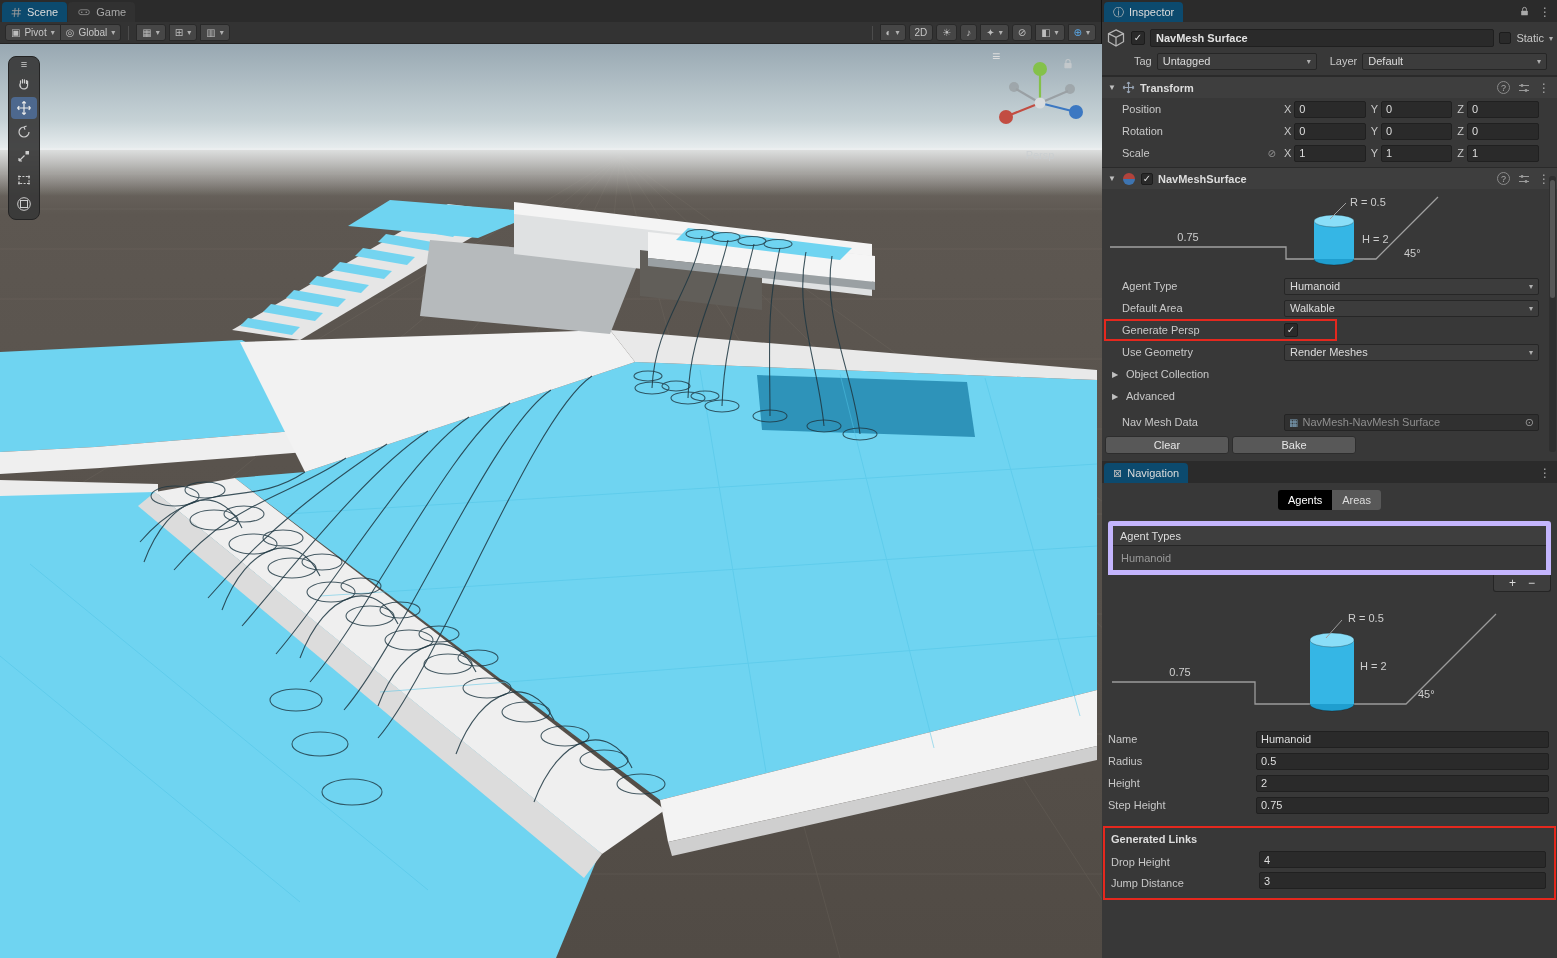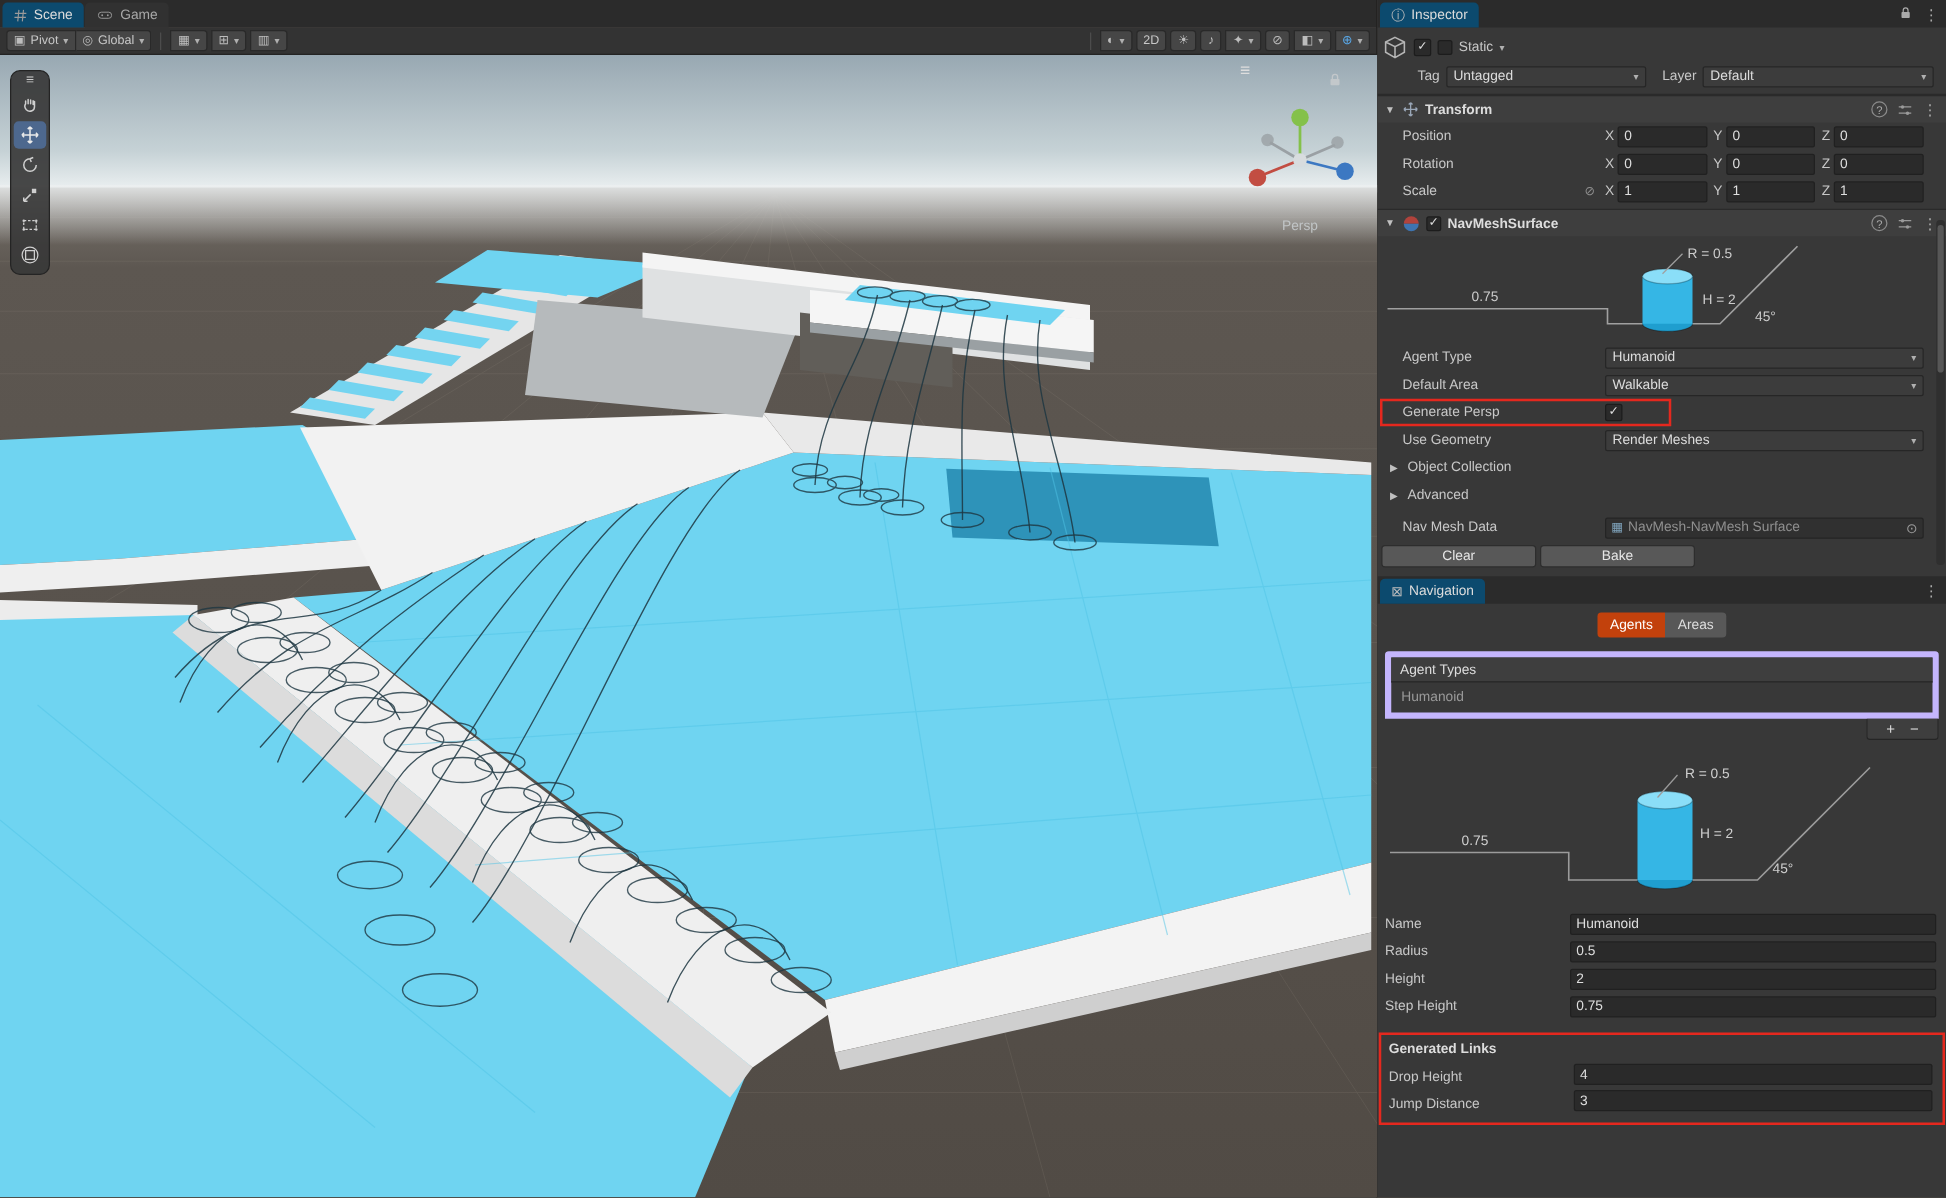--- a/index.html
+++ b/index.html
@@ -23,21 +23,21 @@
   .tgroup{display:flex}
   .tgroup .tbtn{border-radius:0;border-left-width:0}
   .tgroup .tbtn:first-child{border-radius:3px 0 0 3px;border-left-width:1px}
   .tgroup .tbtn:last-child{border-radius:0 3px 3px 0}
   .tsep{width:1px;height:14px;background:#4c4c4c;margin:0 4px}
   #viewport{position:absolute;left:0;top:44px;width:1102px;height:914px;overflow:hidden}
   #tools{position:absolute;left:8px;top:12px;width:32px;background:rgba(56,56,56,.92);border:1px solid #242424;border-radius:8px;padding:2px 0 3px 0;display:flex;flex-direction:column;align-items:center}
   .tools-grip{height:13px;color:#cfcfcf;font-size:11px;line-height:11px}
   .tool{width:26px;height:22px;border-radius:4px;display:flex;align-items:center;justify-content:center;margin:1px 0}
   .tool.selected{background:#4d688e}
-  #gizmo{position:absolute;right:12px;top:36px;width:100px;height:112px}
+  #gizmo{position:absolute;right:12px;top:11px;width:100px;height:112px}
   .vp-menu{position:absolute;left:992px;top:4px;color:#ddd;font-size:14px}
   .vp-lock{position:absolute;left:1062px;top:14px;opacity:.85}
 
   
   #inspector{position:absolute;left:1102px;top:0;width:455px;height:958px;background:#383838;display:flex;flex-direction:column;overflow:hidden}
   .iico{color:#bdbdbd;font-size:11px}
   .go-header{padding:4px 4px 3px 4px;border-bottom:1px solid #2a2a2a}
   .go-row1{display:flex;align-items:center;gap:5px;height:24px}
   .name-field{flex:1;height:18px;background:#2a2a2a;border:1px solid #1f1f1f;border-radius:2px;color:#e2e2e2;font-weight:bold;padding:0 5px;display:flex;align-items:center}
   .cb{width:14px;height:14px;flex:none;background:#2a2a2a;border:1px solid #1c1c1c;border-radius:2px;display:flex;align-items:center;justify-content:center;color:#dfdfdf;font-size:10px;line-height:10px}
@@ -58,21 +58,21 @@
   .ofield{flex:1;height:17px;background:#303030;border:1px solid #242424;border-radius:2px;display:flex;align-items:center;gap:4px;padding:0 4px;color:#8f8f8f}
   .btnrow{display:flex;justify-content:flex-start;padding:3px 18px 7px 0}
   .ubtn{width:124px;height:18px;background:#585858;border:1px solid #2d2d2d;border-radius:3px;color:#e6e6e6;display:flex;align-items:center;justify-content:center;margin-left:3px}
   .redbox{position:absolute;left:2px;top:-1px;width:233px;height:22px;border:2px solid #e5281e;pointer-events:none}
   .scrollbar{position:absolute;right:1px;top:176px;width:7px;height:276px;background:#2f2f2f;border-radius:3px}
   .scrollbar .thumb{position:absolute;left:1px;top:4px;width:5px;height:118px;background:#575757;border-radius:3px}
 
   
   .segrow{display:flex;justify-content:center;margin-top:7px}
   .seg{height:20px;padding:0 10px;display:flex;align-items:center;color:#ddd;background:#585858}
-  .seg.sel{background:#c2410c;color:#fff;border-radius:3px 0 0 3px}
+  .seg.sel{background:#000000;color:#fff;border-radius:3px 0 0 3px}
   .seg.right{border-radius:0 3px 3px 0}
   .atbox{margin:11px 6px 0 6px;border:5px solid #c4b5fd;border-radius:3px 3px 0 0}
   .athead{height:20px;background:#3e3e3e;display:flex;align-items:center;padding:0 7px;border-bottom:1px solid #252525;color:#ddd}
   .atitem{height:24px;display:flex;align-items:center;padding:0 8px;color:#9a9a9a}
   .atfoot{display:flex;justify-content:flex-end;margin:0 6px}
   .atbtns{width:58px;height:17px;background:#3e3e3e;border:1px solid #252525;border-top:none;border-radius:0 0 3px 3px;display:flex;align-items:center;justify-content:center;gap:12px}
   .pm{color:#ddd;font-size:12px;line-height:12px}
   .nrow{height:20px;display:flex;align-items:center;margin:1px 8px 1px 6px}
   .nlabel{width:148px;flex:none;color:#c8c8c8}
   .slider{flex:1;height:14px;position:relative;margin-right:8px}
@@ -433,20 +433,23 @@
     </div>
 
     <div class="go-header">
       <div class="go-row1">
         <svg width="20" height="20" viewBox="0 0 16 16">
             <path d="M8,1.5 L14,4.5 V11 L8,14.5 L2,11 V4.5 Z M2,4.5 L8,7.5 L14,4.5 M8,7.5 V14.5" stroke="#b5b5b5" stroke-width="1" fill="none"></path>
           </svg>
         <div class="cb">
             <span>✓</span>
           </div>
+        <div class="name-field">
+            <span>NavMesh Surface</span>
+          </div>
         <div class="cb" style="width:12px;height:12px"></div>
         <span>Static</span>
         <span class="arrow">▾</span>
       </div>
       <div class="go-row2">
         <span style="margin-left:28px">Tag</span>
         <div class="dd" style="width:160px">
           <span>Untagged</span>
           <span class="arrow">▾</span>
         </div>

